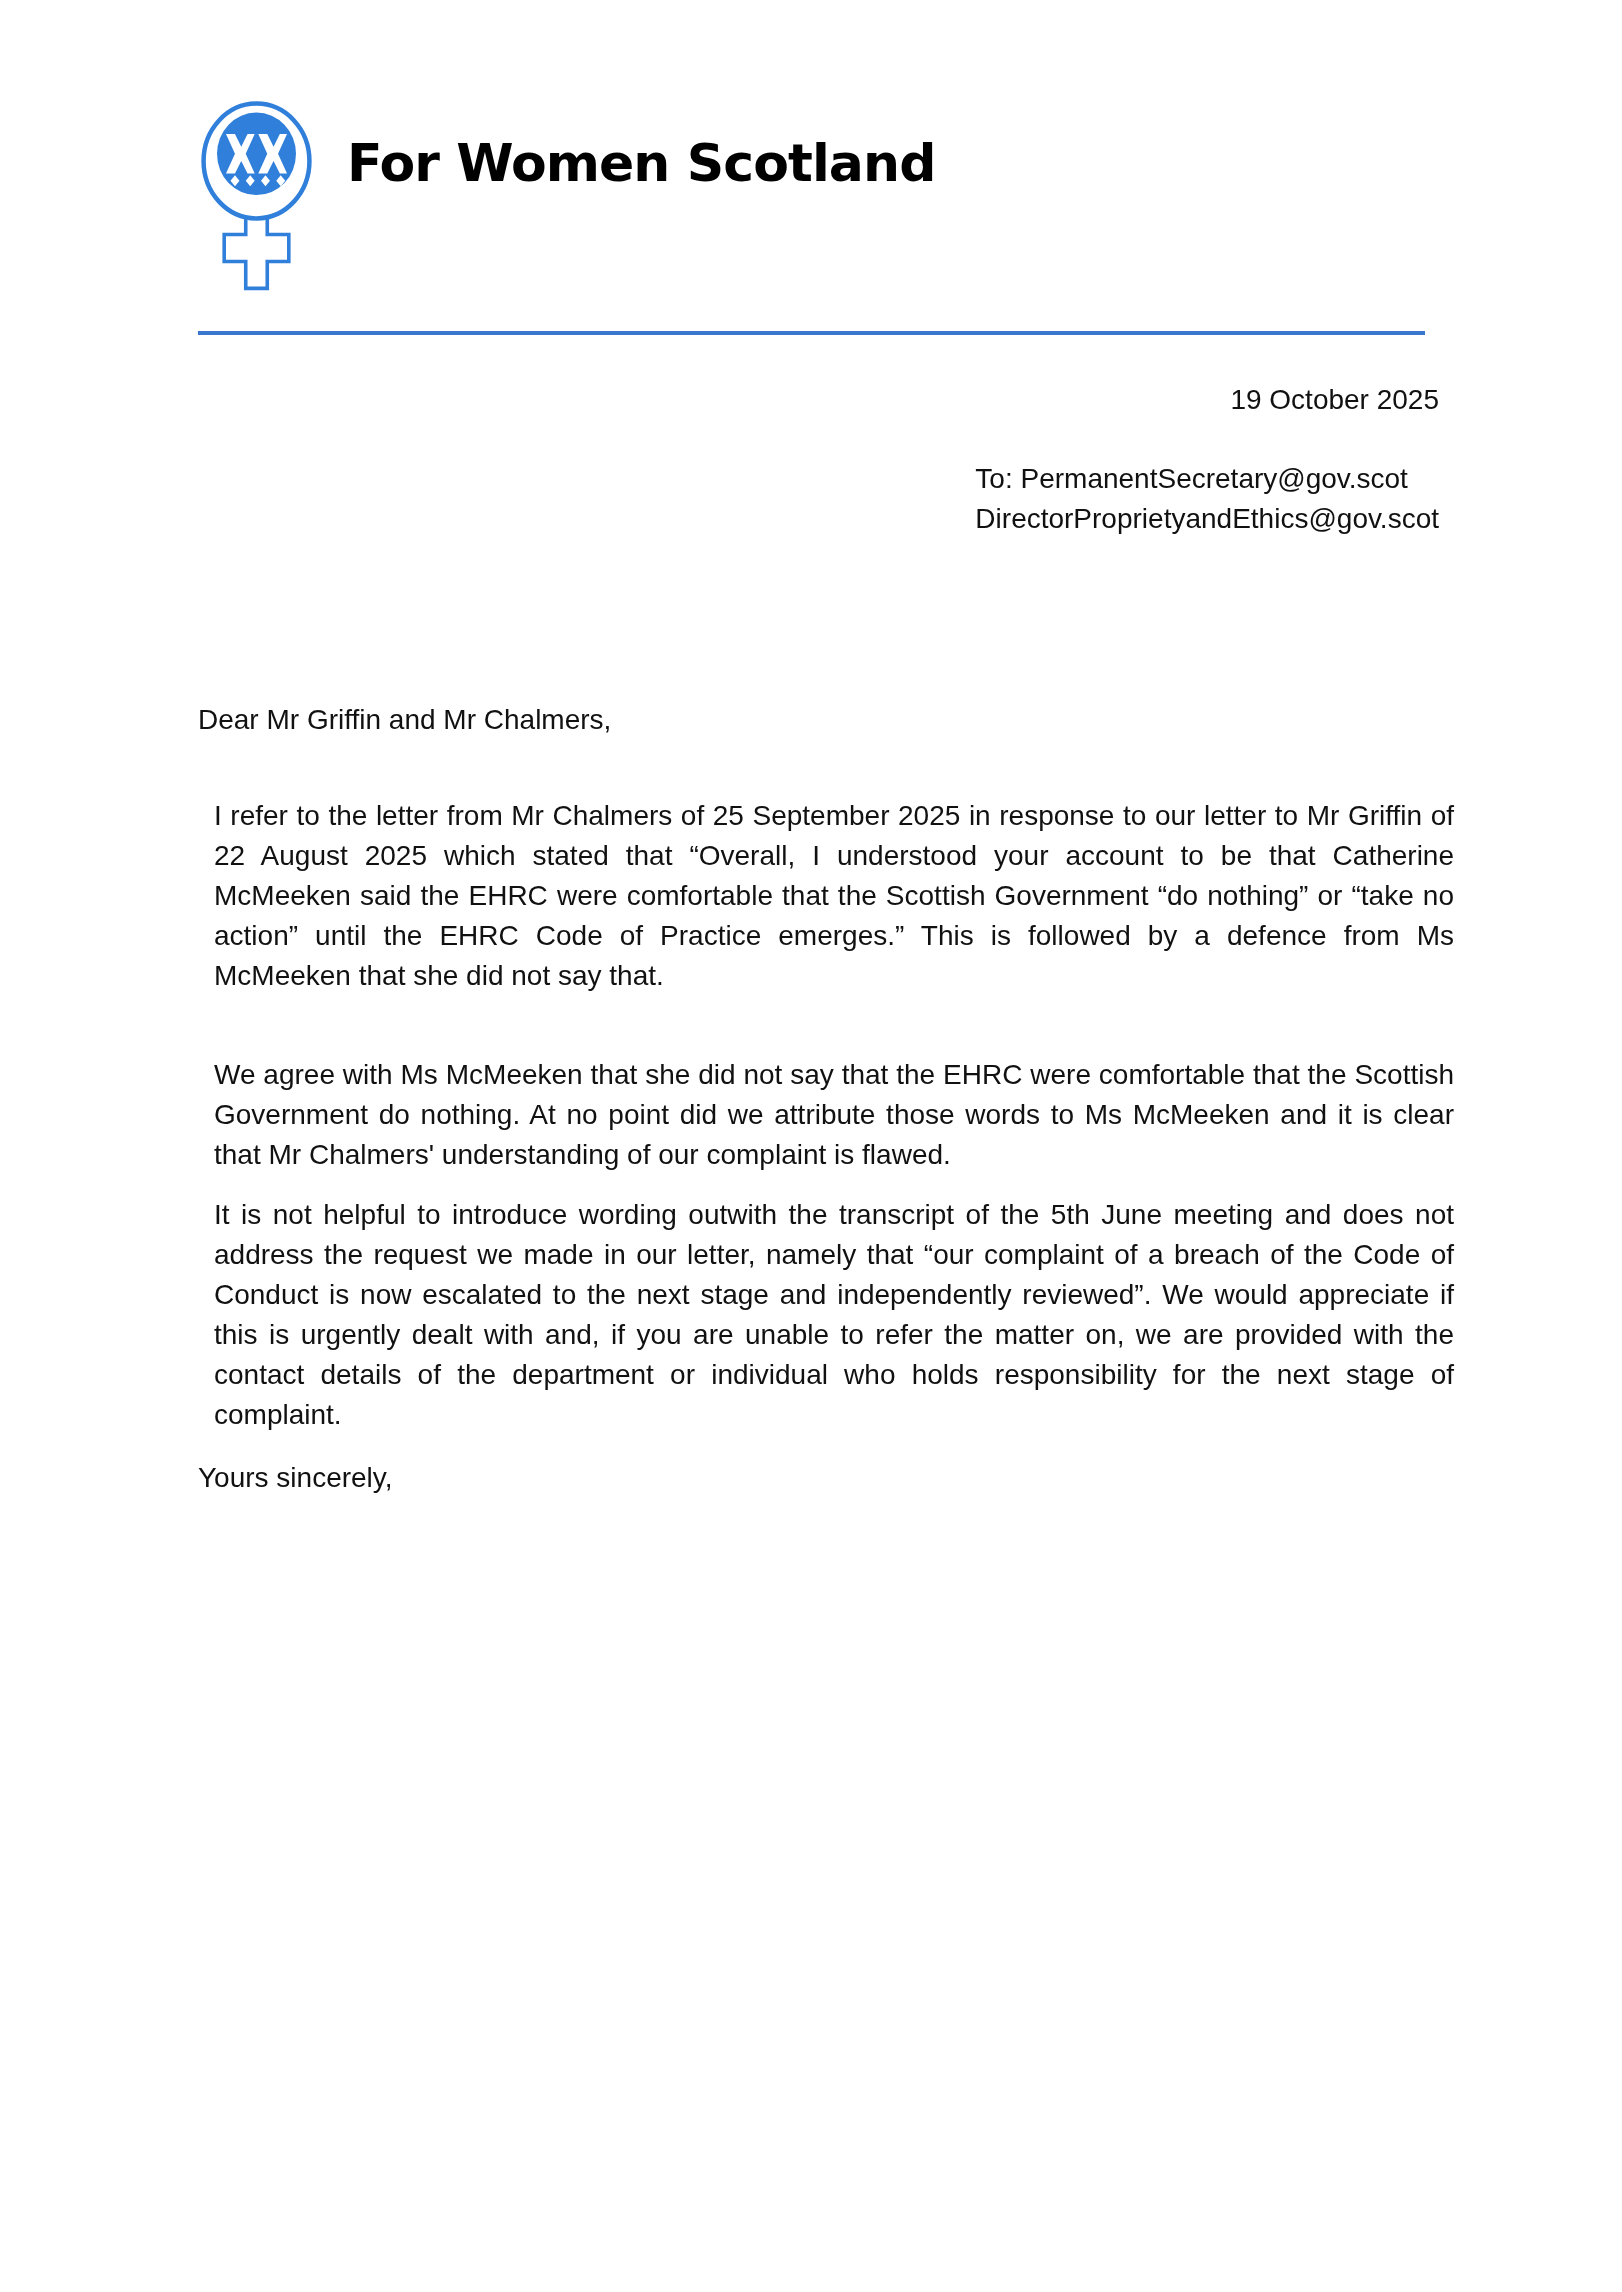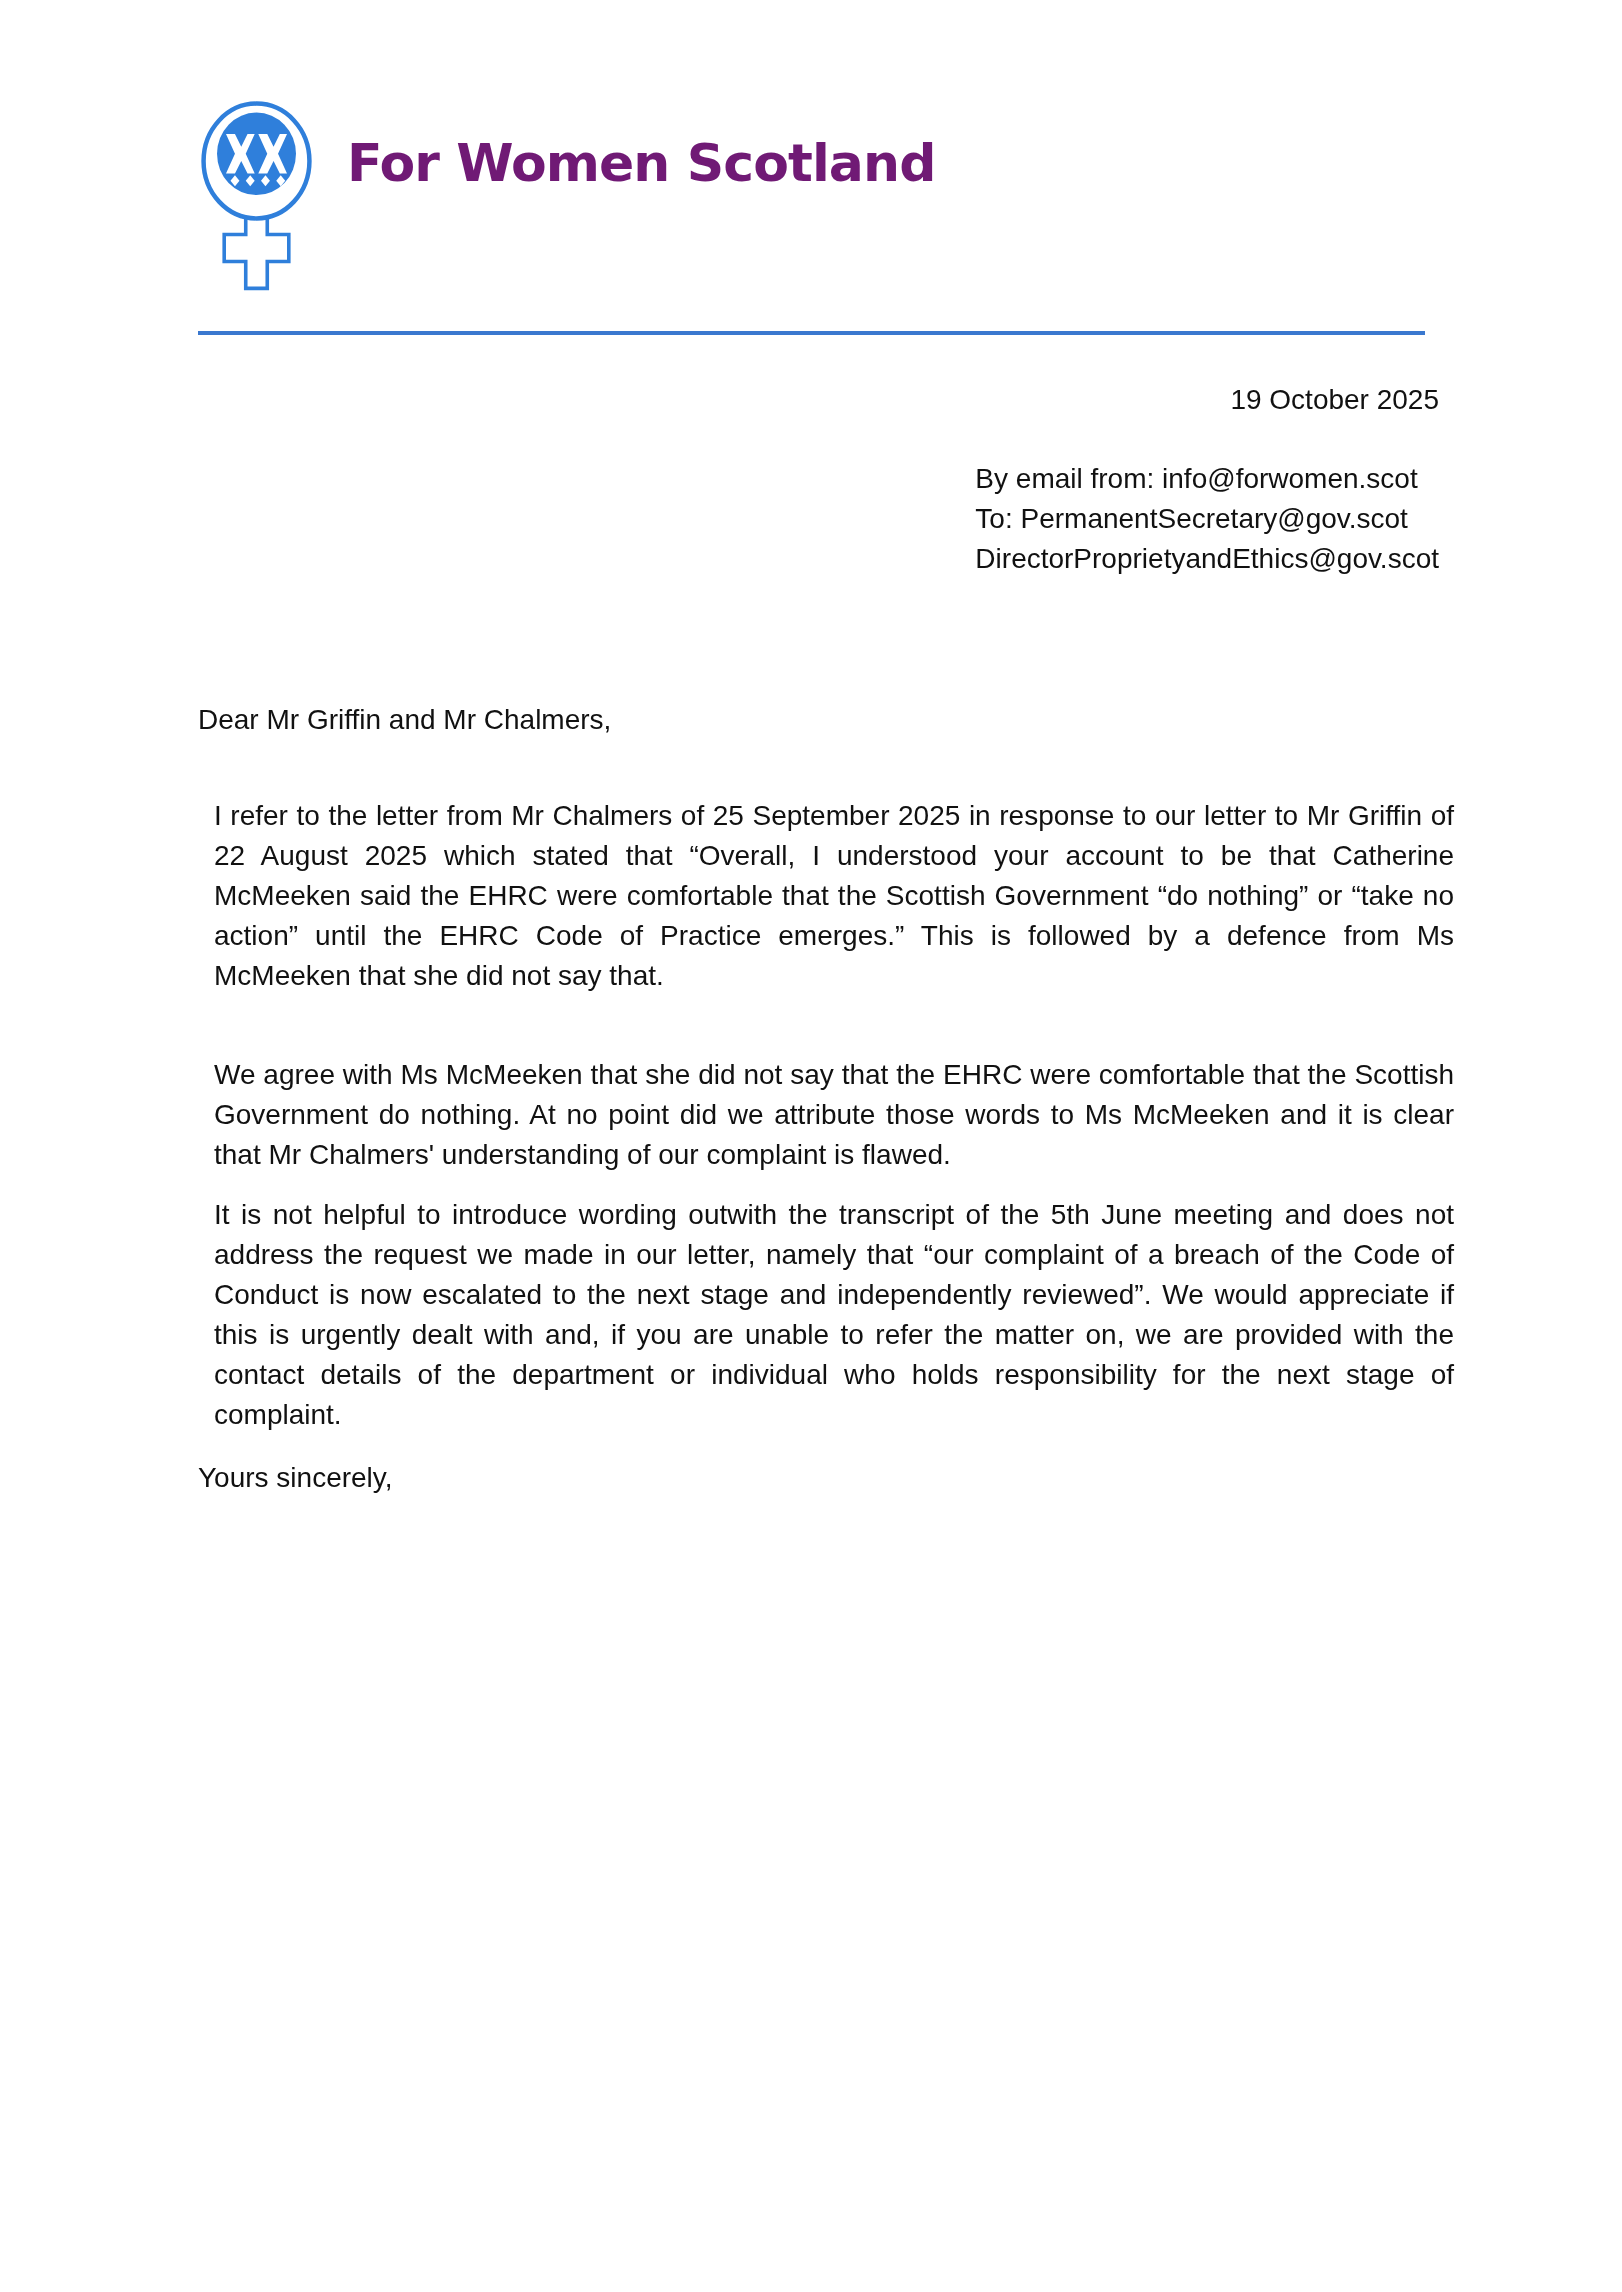--- a/index.html
+++ b/index.html
@@ -1,20 +1,20 @@
 <!DOCTYPE html>
 <html style="font-size:14.3px"><head>
 <meta charset="utf-8">
 <style>
   html, body { margin:0; padding:0; }
   body { width:1623px; height:2293px; background:#ffffff; position:relative; overflow:hidden;
          font-family:"Liberation Sans", sans-serif; color:#111; }
   .logo { position:absolute; left:199px; top:100px; width:115px; height:192px; }
   .brand { position:absolute; left:347px; top:133px; font-family:"DejaVu Sans", sans-serif;
-           font-size:52px; color:#701a75; letter-spacing:-0.9px; font-weight:600; white-space:nowrap; }
+           font-size:52px; color:#000000; letter-spacing:-0.9px; font-weight:600; white-space:nowrap; }
   .rule { position:absolute; left:198px; top:331px; width:1227px; height:3.6px; background:#3a78cf; }
   .right { position:absolute; right:184px; font-size:28px; line-height:40px; white-space:nowrap; }
   .date { top:380px; }
   .emails { top:459px; }
   .body { position:absolute; left:198px; width:1240px; font-size:28px; line-height:40px; }
   .para { margin:16px; text-align:justify; }
   .salute { top:700px; }
   .p1 { top:780px; }
   .p2 { top:1039px; }
   .p3 { top:1179px; }
@@ -36,21 +36,20 @@
     <polygon points="86,90 91,84 96,90 91,96"></polygon>
   </g>
   <path d="M52,131 L52,150 L28,150 L28,180 L52,180 L52,210 L76,210 L76,180 L100,180 L100,150 L76,150 L76,131" fill="none" stroke="#2f7fdb" stroke-width="4"></path>
 </svg>
 
 <div class="brand">For Women Scotland</div>
 <div class="rule"></div>
 
 <div class="right date">19 October 2025</div>
 <div class="right emails">
-  <div>By email from: info@forwomen.scot</div>
   <div>To: PermanentSecretary@gov.scot</div>
   <div>DirectorProprietyandEthics@gov.scot</div>
 </div>
 
 <div class="body salute">Dear Mr Griffin and Mr Chalmers,</div>
 <p class="body para p1">I refer to the letter from Mr Chalmers of 25 September 2025 in response to our letter to Mr Griffin of 22 August 2025 which stated that “Overall, I understood your account to be that Catherine McMeeken said the EHRC were comfortable that the Scottish Government “do nothing” or “take no action” until the EHRC Code of Practice emerges.” This is followed by a defence from Ms McMeeken that she did not say that.</p>
 <p class="body para p2">We agree with Ms McMeeken that she did not say that the EHRC were comfortable that the Scottish Government do nothing. At no point did we attribute those words to Ms McMeeken and it is clear that Mr Chalmers' understanding of our complaint is flawed.</p>
 <p class="body para p3">It is not helpful to introduce wording outwith the transcript of the 5th June meeting and does not address the request we made in our letter, namely that “our complaint of a breach of the Code of Conduct is now escalated to the next stage and independently reviewed”. We would appreciate if this is urgently dealt with and, if you are unable to refer the matter on, we are provided with the contact details of the department or individual who holds responsibility for the next stage of complaint.</p>
 <div class="body closing">Yours sincerely,</div>
 <div class="body sig">

